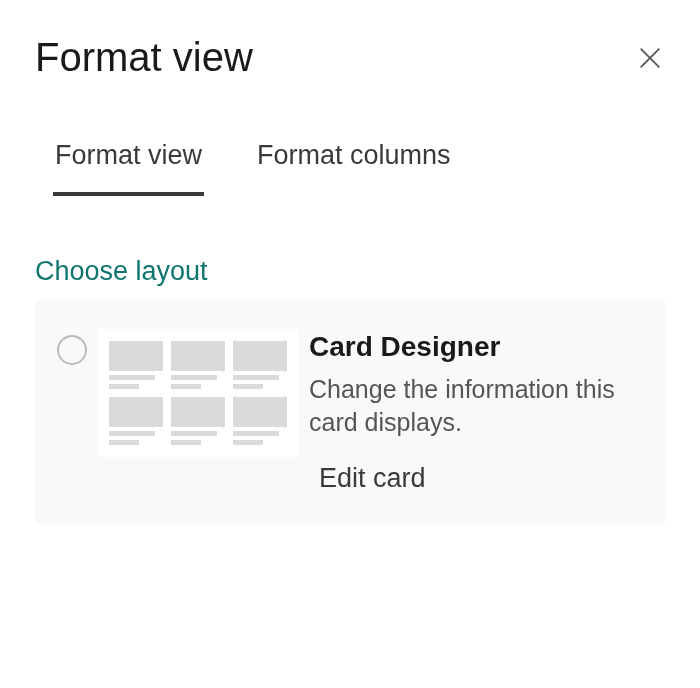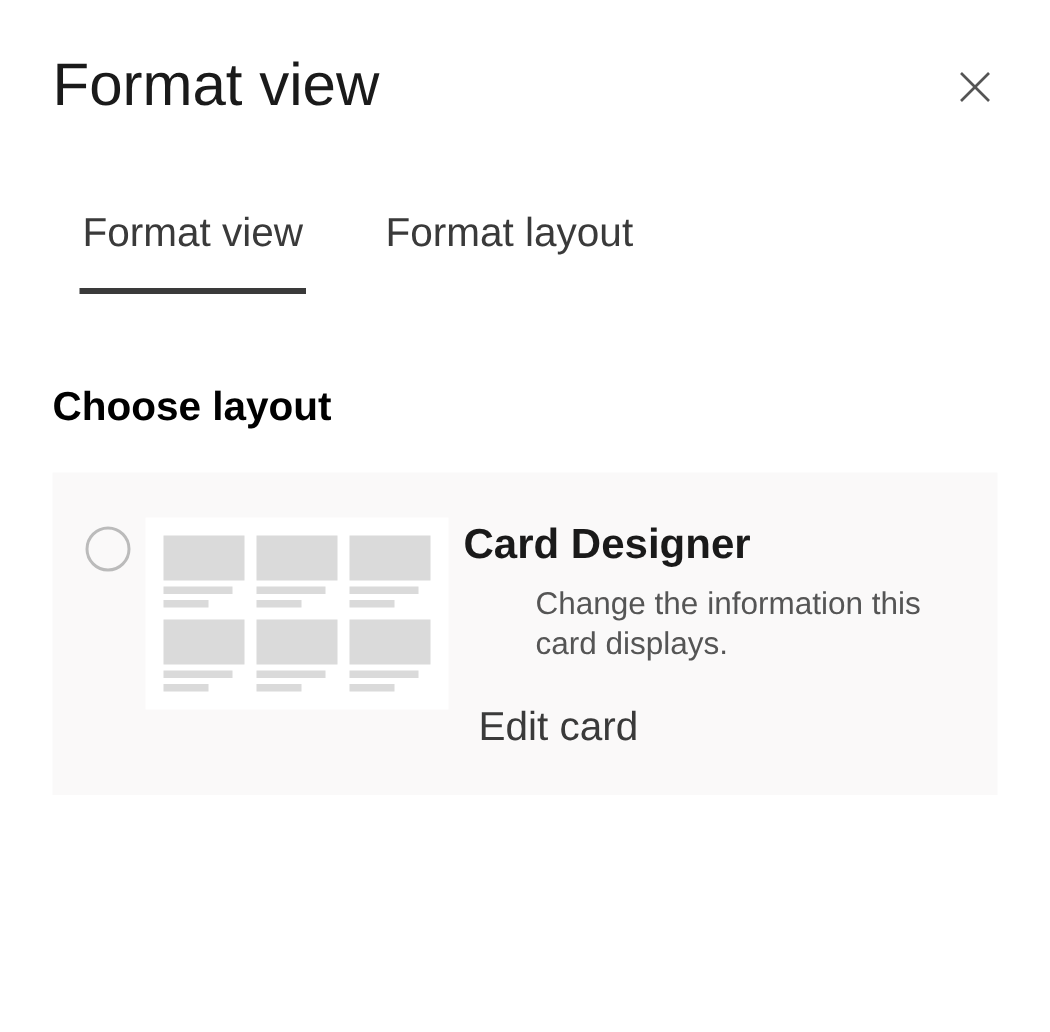--- a/index.html
+++ b/index.html
@@ -61,23 +61,23 @@
       left: -2px;
       right: -2px;
       height: 4px;
       background-color: #3a3a3a;
     }
     .form-section {
       padding-left: 0;
     }
     .field-label {
       font-size: 27px;
-      font-weight: 700;
-      color: #000000;
-      margin-bottom: 28px;
+      font-weight: 400;
+      color: #0f766e;
+      margin-bottom: 12px;
     }
     .dropdown {
       display: flex;
       align-items: center;
       justify-content: space-between;
       border: 2px solid #5a5a5a;
       padding: 14px 22px;
       cursor: pointer;
       margin-bottom: 28px;
     }
@@ -139,26 +139,25 @@
       flex: 1;
       padding-top: 2px;
     }
     .card-title {
       font-size: 28px;
       font-weight: 600;
       color: #1a1a1a;
       margin-bottom: 10px;
     }
     .card-description {
-      font-size: 21px;
+      font-size: 25px;
       font-weight: 400;
       color: #555;
       line-height: 1.3;
       margin-bottom: 25px;
-      margin-left: 48px;
     }
     .card-link {
       font-size: 27px;
       font-weight: 400;
       color: #3a3a3a;
       cursor: pointer;
       margin-left: 10px;
     }
   </style>
 </head>
@@ -169,21 +168,21 @@
   <div class="close-icon">
     <svg viewBox="0 0 24 24">
       <line x1="4" y1="4" x2="20" y2="20"></line>
       <line x1="20" y1="4" x2="4" y2="20"></line>
     </svg>
   </div>
 </div>
 
 <div class="tabs">
   <div class="tab active">Format view</div>
-  <div class="tab">Format layout</div>
+  <div class="tab">Format columns</div>
 </div>
 
 <div class="form-section">
   <div class="field-label">Choose layout</div>
 
   <div class="card-option">
     <div class="radio-circle"></div>
     <div class="card-preview">
       <div class="mini-card">
         <div class="mini-card-img"></div>

